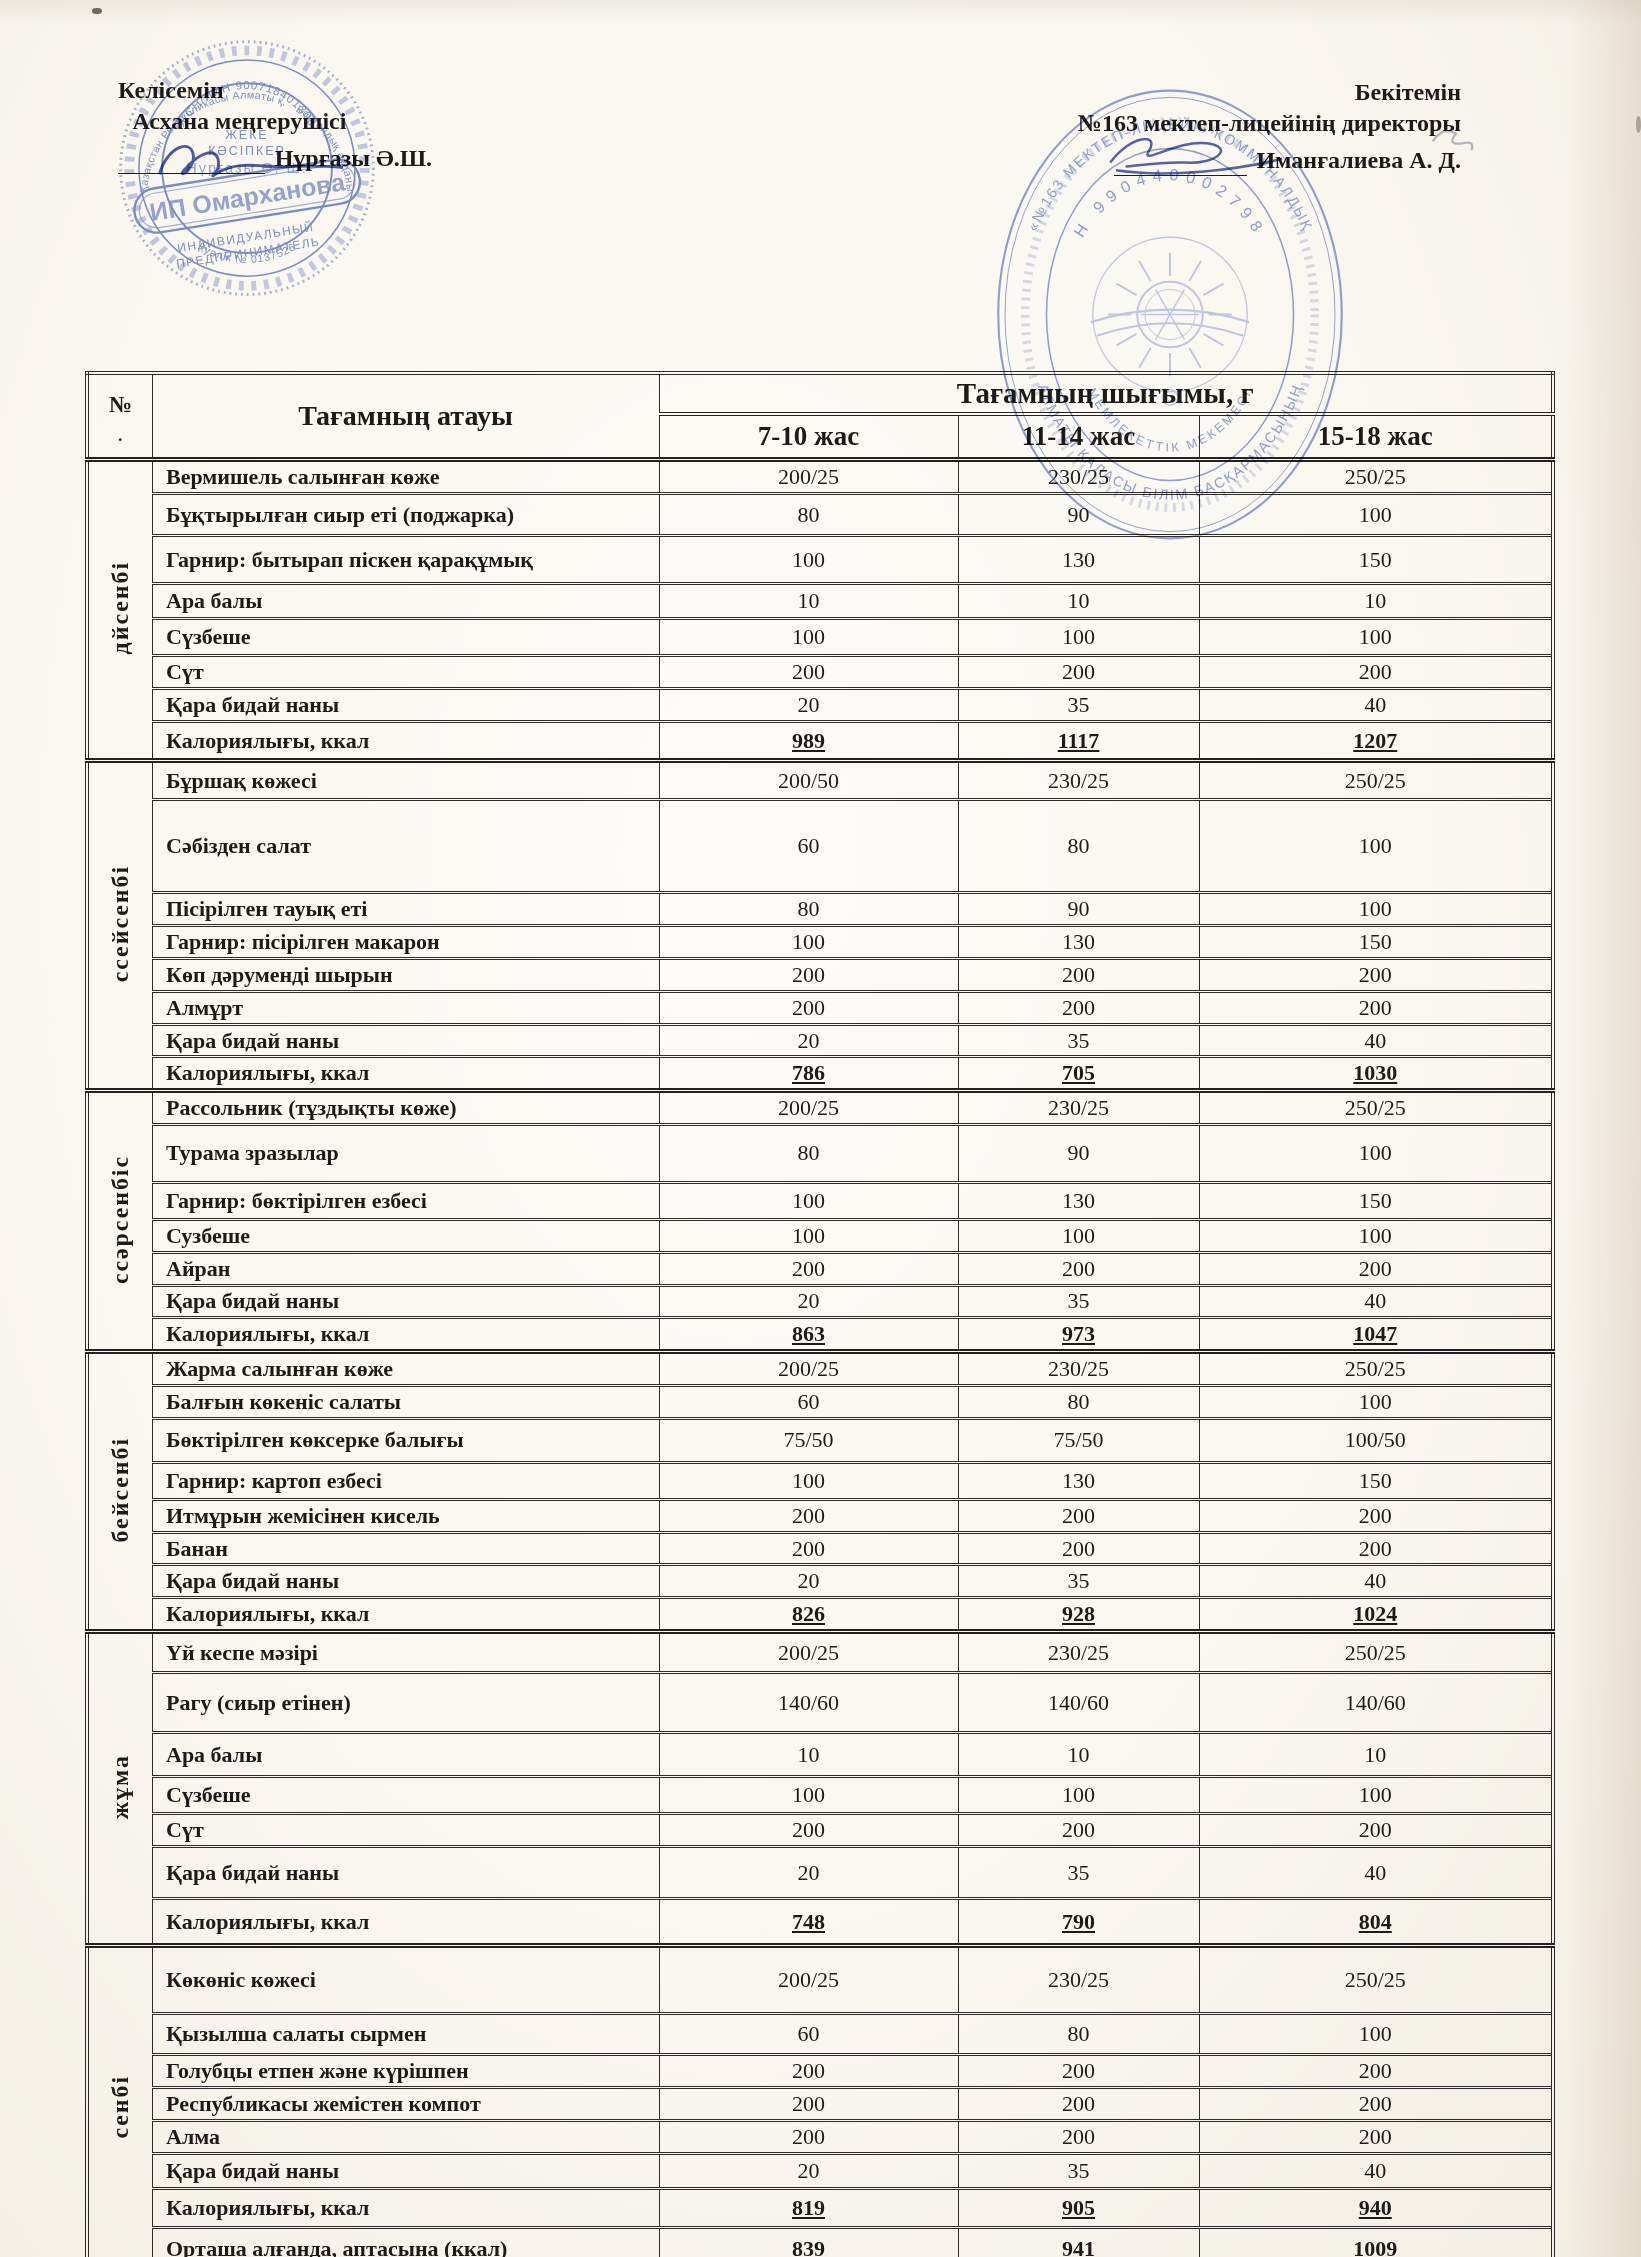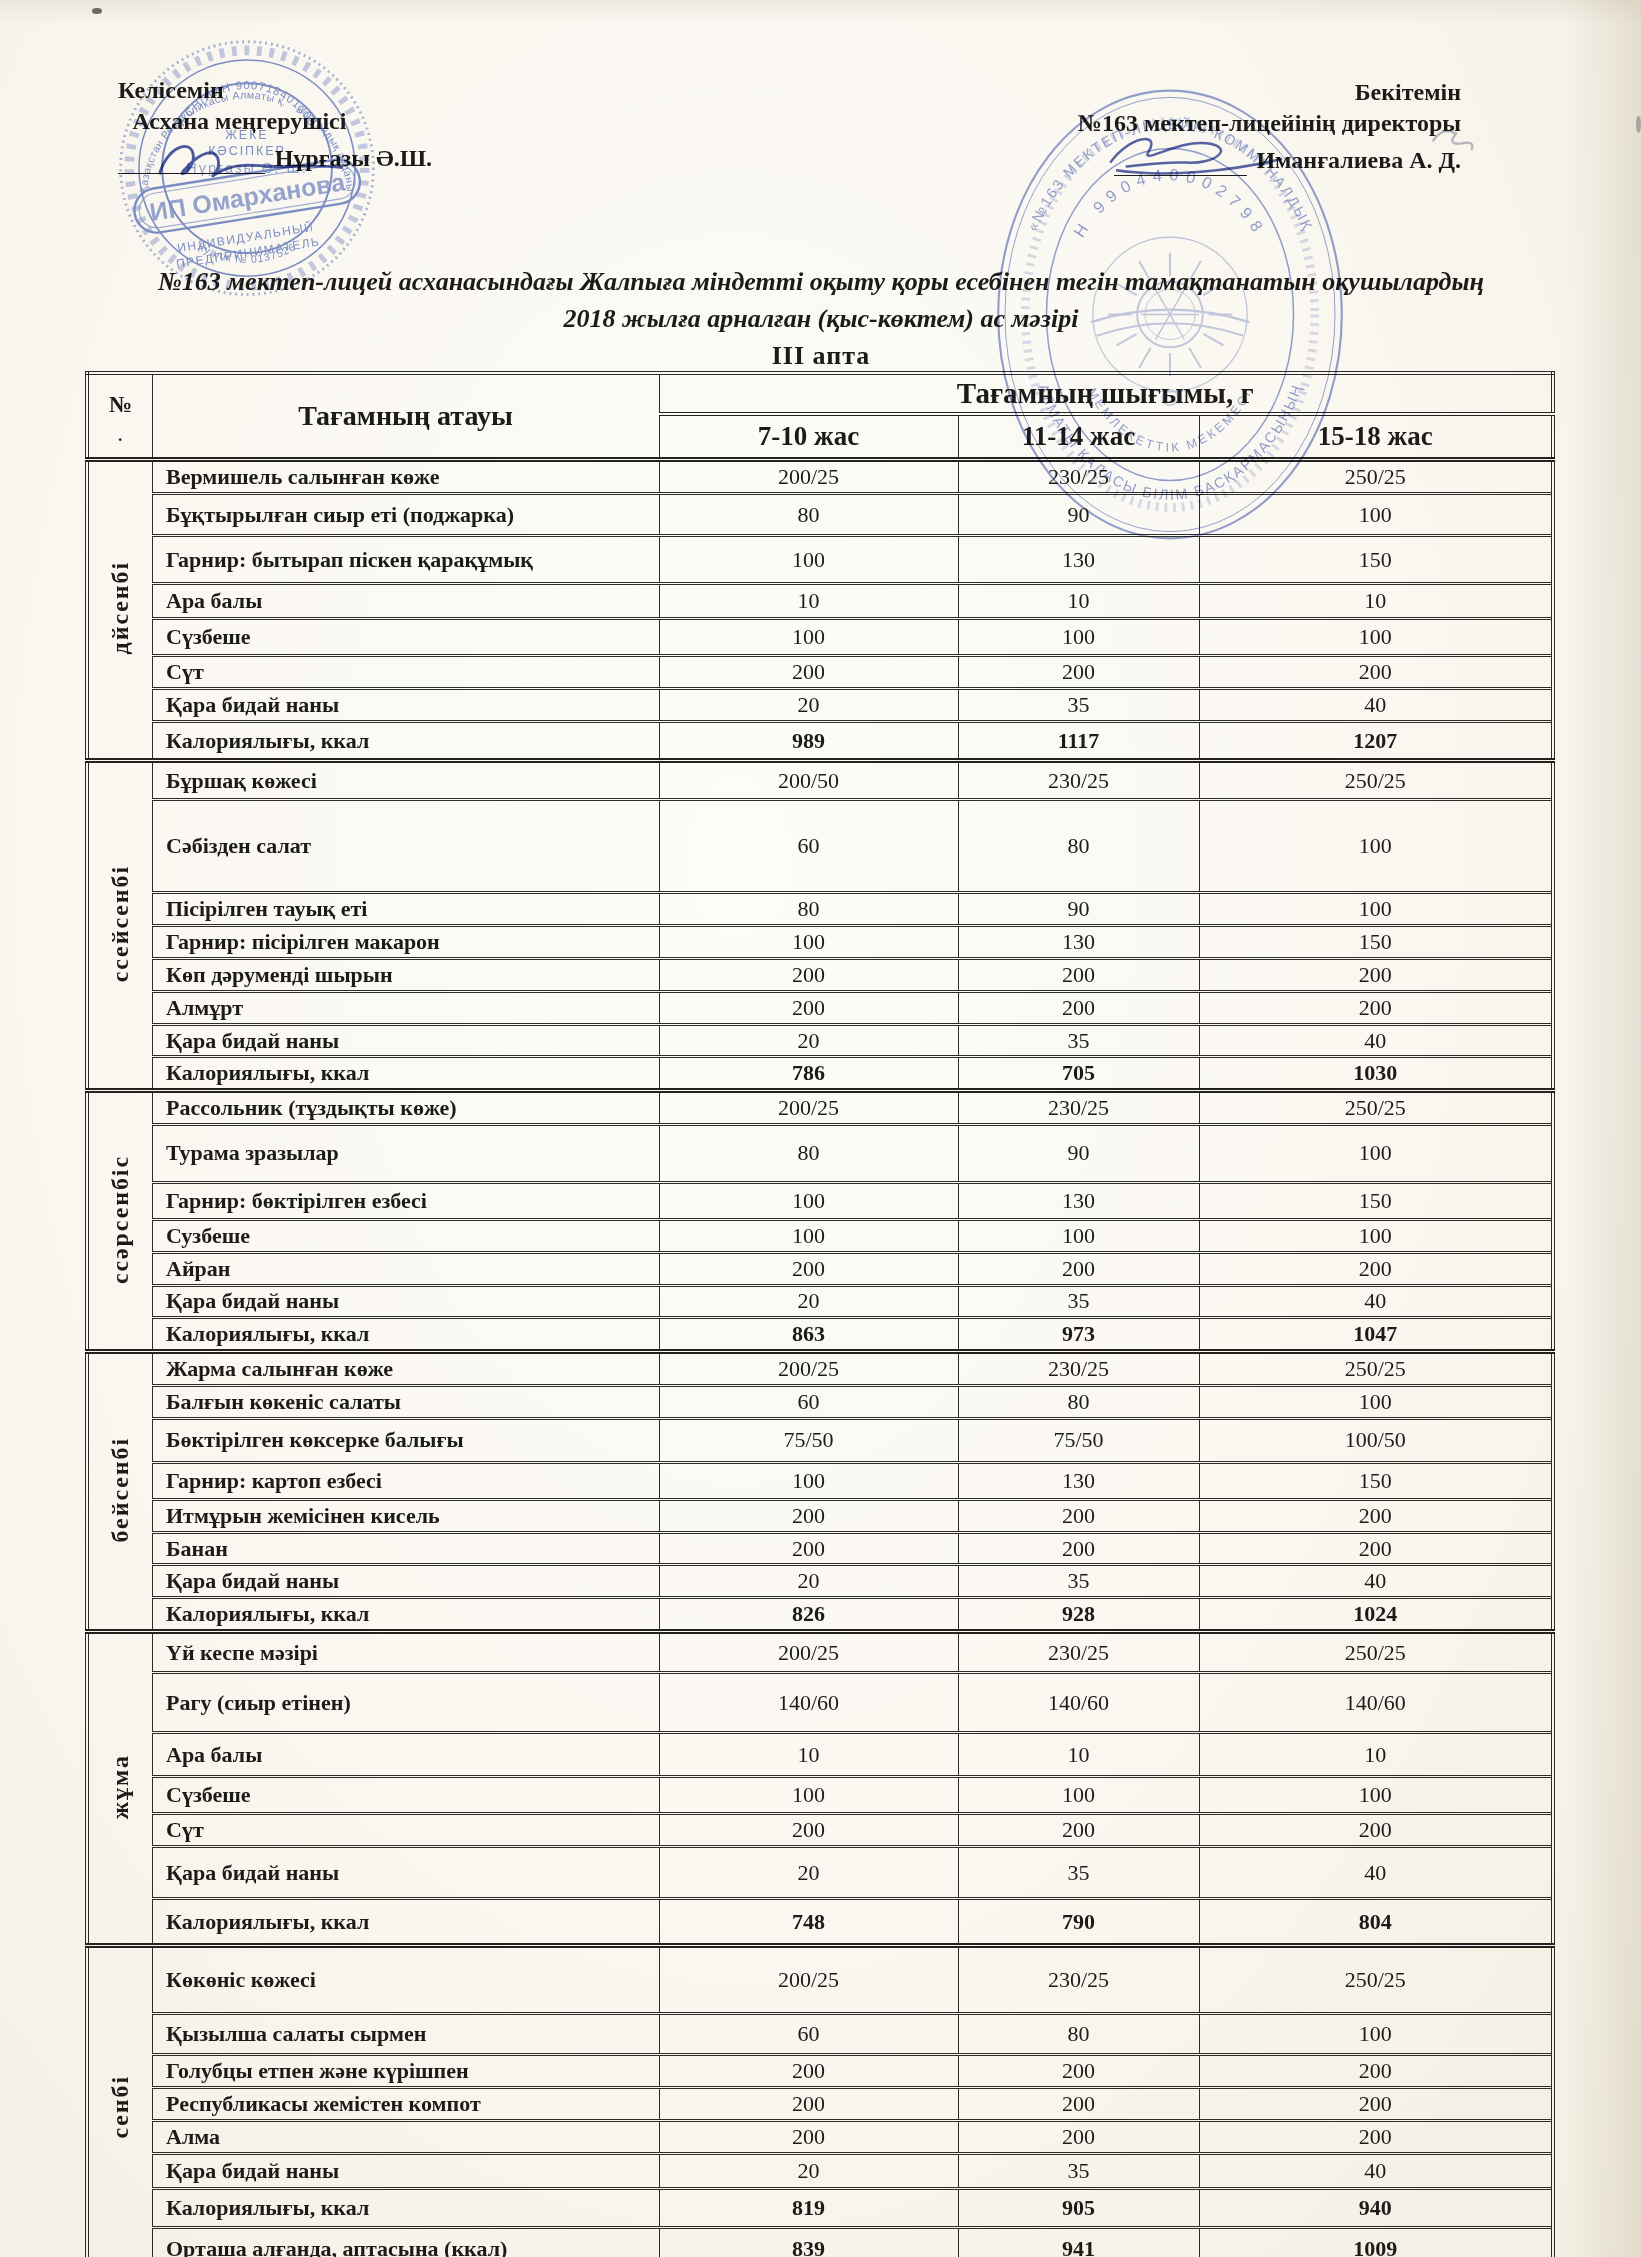--- a/index.html
+++ b/index.html
@@ -36,21 +36,21 @@
   .menu td{border-top:3.9px double #2e2c29;border-bottom:3.9px double #2e2c29;}
   .menu tbody{border-top:5.8px double #242220;}
   .menu thead th{border-bottom:4.8px double #242220;}
   .menu th{font-weight:bold;vertical-align:middle;text-align:center;padding:1.9px;}
   .h-num{font-size:23px;} .h-num .dot{display:block;font-size:17.4px;line-height:9.7px;margin-top:13.5px;}
   .h-name{font-size:28px;}
   .h-out{font-size:29px;}
   .h-age{font-size:27px;}
   .menu td.dish{font-size:22px;font-weight:bold;text-align:left;padding:1.9px 5.8px 1.9px 13.5px;vertical-align:middle;}
   .menu td.val{font-size:22px;text-align:center;vertical-align:middle;}
-  .menu td.val.b{font-weight:bold;}
+  .menu td.val.b{font-weight:bold;text-decoration:underline;}
   .menu td.day-cell{vertical-align:middle;text-align:center;padding:0;}
   .day-text{display:inline-block;writing-mode:vertical-rl;transform:rotate(180deg);
     font-weight:bold;font-size:24px;letter-spacing:1.9px;}
 
   
   .stamp{position:absolute;mix-blend-mode:multiply;pointer-events:none;}
   .stamp text{font-family:"Liberation Sans","DejaVu Sans",sans-serif;}
   .sig-ink{position:absolute;mix-blend-mode:multiply;pointer-events:none;}
 </style>
 </head>
@@ -73,25 +73,20 @@
 
   <div class="approve approve-right">
     <div>Бекітемін</div>
     <div>№163 мектеп-лицейінің директоры</div>
     <div class="sig-row">
       <span class="sig-line w2"></span>
       <span>Иманғалиева А. Д.</span>
     </div>
   </div>
 
-  <div class="title">
-    <div>№163 мектеп-лицей асханасындағы Жалпыға міндетті оқыту қоры есебінен тегін тамақтанатын оқушылардың</div>
-    <div>2018 жылға арналған (қыс-көктем) ас мәзірі</div>
-    <div class="week">III апта</div>
-  </div>
 
   <table class="menu" id="menu-table">
     <colgroup>
       <col style="width:65px">
         <col style="width:507px">
         <col style="width:299px">
         <col style="width:241px">
         <col style="width:354px">
     </colgroup>
     <thead>

